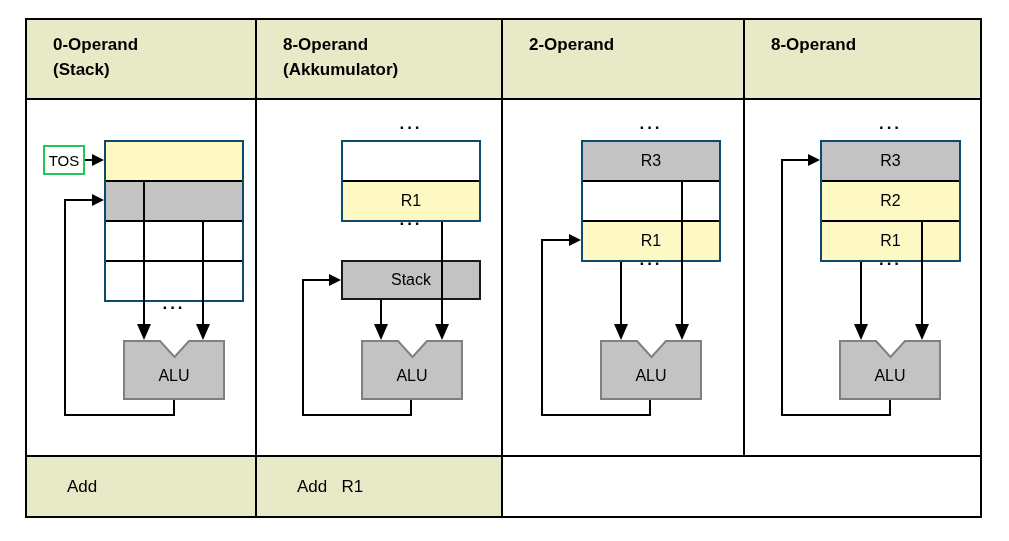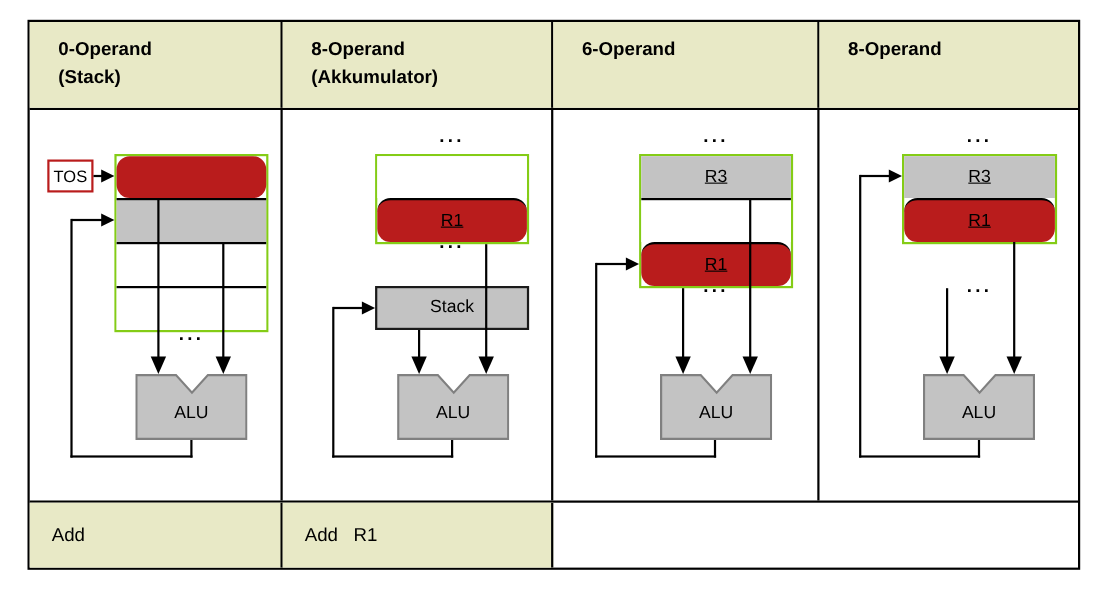--- a/index.html
+++ b/index.html
@@ -10,57 +10,57 @@
   .row{display:flex;box-sizing:border-box;}
   .header-row{height:80px;border-bottom:2px solid #000;}
   .body-row{height:357px;border-bottom:2px solid #000;}
   .footer-row{height:59px;}
   .cell{box-sizing:border-box;position:relative;}
   .c0{width:230px;}.c1{width:246px;}.c2{width:242px;}.c3{flex:1;}
   .cell.bordered{border-right:2px solid #000;}
   .band{background:#e8e9c6;}
   .header-cell{padding:13px 0 0 26px;font-size:17px;font-weight:bold;
                line-height:1.45;white-space:pre-line;}
-  .footer-cell{display:flex;align-items:center;padding-left:20px;
+  .footer-cell{display:flex;align-items:center;padding-left:40px;
                font-size:17px;white-space:pre;}
   
   .vline{position:absolute;width:2px;background:#000;}
   .hline{position:absolute;height:2px;background:#000;}
   .arr-down{position:absolute;width:0;height:0;border-left:7px solid transparent;
             border-right:7px solid transparent;border-top:16px solid #000;}
   .arr-right{position:absolute;width:0;height:0;border-top:6px solid transparent;
              border-bottom:6px solid transparent;border-left:12px solid #000;}
-  .regbox{position:absolute;border:2px solid #84cc16;background:#fff;box-sizing:content-box;text-decoration:underline;}
+  .regbox{position:absolute;border:2px solid #0c4a6e;background:#fff;box-sizing:content-box;}
   .regcell{box-sizing:border-box;height:40px;border-top:2px solid #000;display:flex;
            align-items:center;justify-content:center;font-size:16px;}
   .regcell:first-child{border-top:none;height:38px;}
   .tone-white{background:#ffffff;}
-  .tone-light{background:#b91c1c;border-radius:12px;}
+  .tone-light{background:#fef9c3;}
   .tone-medium{background:#c3c3c3;}
-  .tosbox{position:absolute;border:2px solid #b91c1c;background:#fff;box-sizing:border-box;
+  .tosbox{position:absolute;border:2px solid #22c55e;background:#fff;box-sizing:border-box;
           display:flex;align-items:center;justify-content:center;font-size:15px;}
   .akku{position:absolute;width:140px;height:40px;border:2px solid #1a1a1a;background:#c3c3c3;
         box-sizing:border-box;display:flex;align-items:center;justify-content:center;font-size:16px;}
   .dots{position:absolute;height:20px;font-weight:bold;font-size:17px;letter-spacing:3px;
         text-align:center;line-height:20px;}
   .alu-svg{position:absolute;width:102px;height:60px;}
   .alu-label{position:absolute;width:102px;text-align:center;font-size:16px;line-height:24px;}
 </style>
 </head>
 <body>
 
 <div class="page">
   <div class="table">
 
     <div class="row header-row">
       <div class="cell c0 band bordered header-cell">0-Operand
 (Stack)</div>
       <div class="cell c1 band bordered header-cell">8-Operand
 (Akkumulator)</div>
-      <div class="cell c2 band bordered header-cell">6-Operand</div>
+      <div class="cell c2 band bordered header-cell">2-Operand</div>
       <div class="cell c3 band header-cell">8-Operand</div>
     </div>
 
     <div class="row body-row">
 
       <div class="cell c0 bordered">
         <div class="tosbox" style="left:16px;top:45px;width:42px;height:30px;">
           <span>TOS</span>
         </div>
         <div class="hline" style="left:58px;top:59px;width:10px;"></div>
@@ -149,20 +149,21 @@
         <div class="vline" style="left:38px;top:139px;height:177px;"></div>
         <div class="hline" style="left:39px;top:139px;width:28px;"></div>
         <div class="arr-right" style="left:66px;top:134px;"></div>
       </div>
 
       <div class="cell c3">
         <div class="dots" style="left:75px;top:14px;width:141px;">...</div>
 
         <div class="regbox" style="left:75px;top:40px;width:137px;">
           <div class="regcell tone-medium">R3</div>
+          <div class="regcell tone-light">R2</div>
           <div class="regcell tone-light">R1</div>
         </div>
 
         <div class="vline" style="left:176px;top:120px;height:106px;"></div>
         <div class="arr-down" style="left:170px;top:224px;"></div>
         <div class="vline" style="left:115px;top:162px;height:64px;"></div>
         <div class="arr-down" style="left:109px;top:224px;"></div>
 
         <div class="dots" style="left:75px;top:150px;width:141px;">...</div>
 

